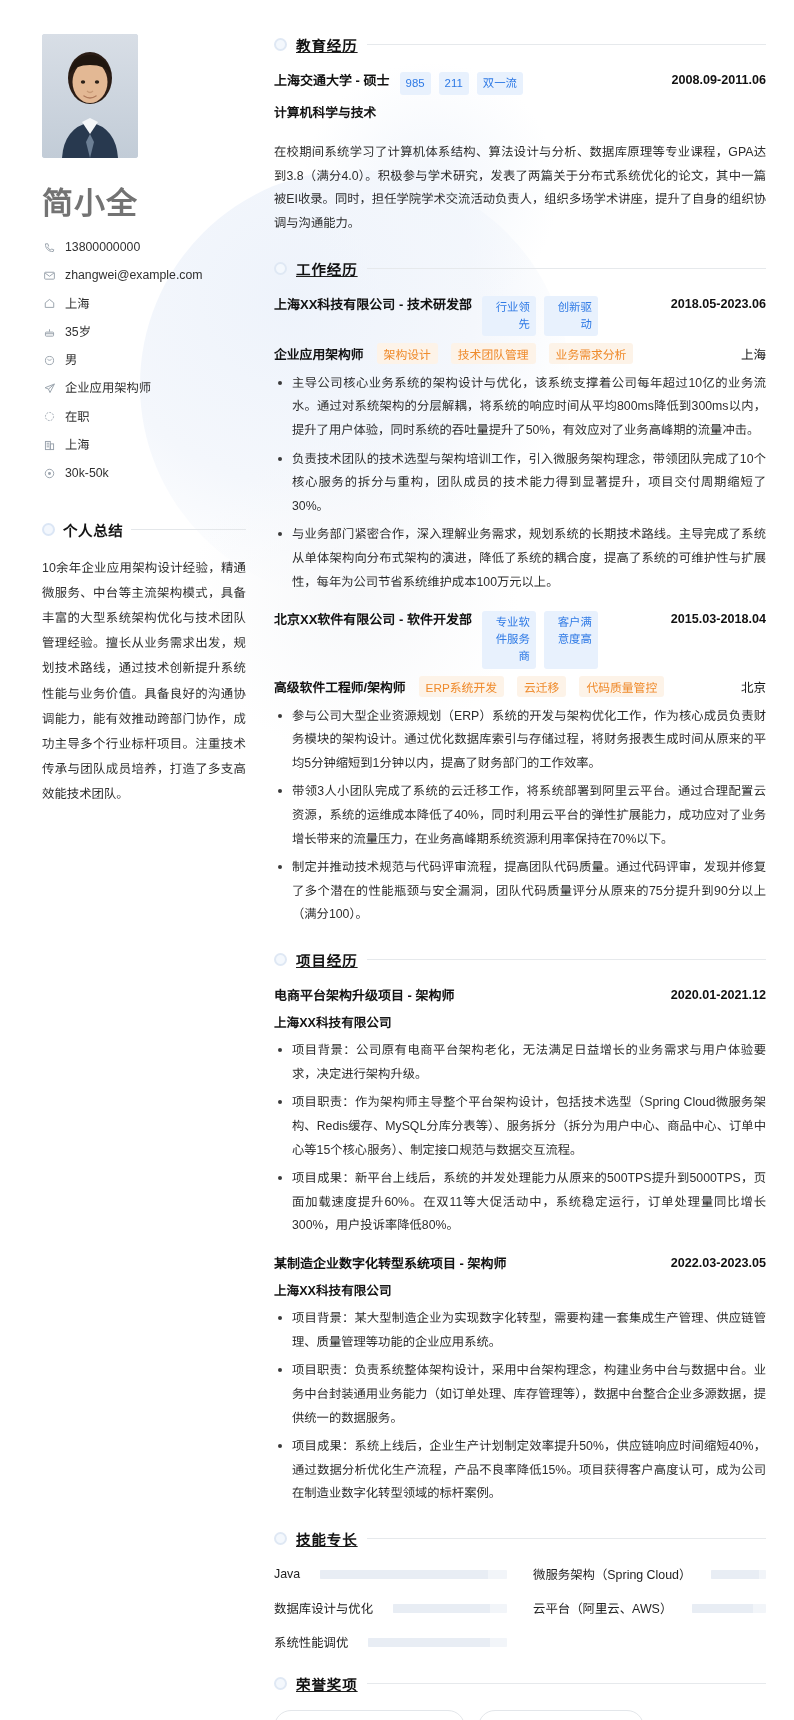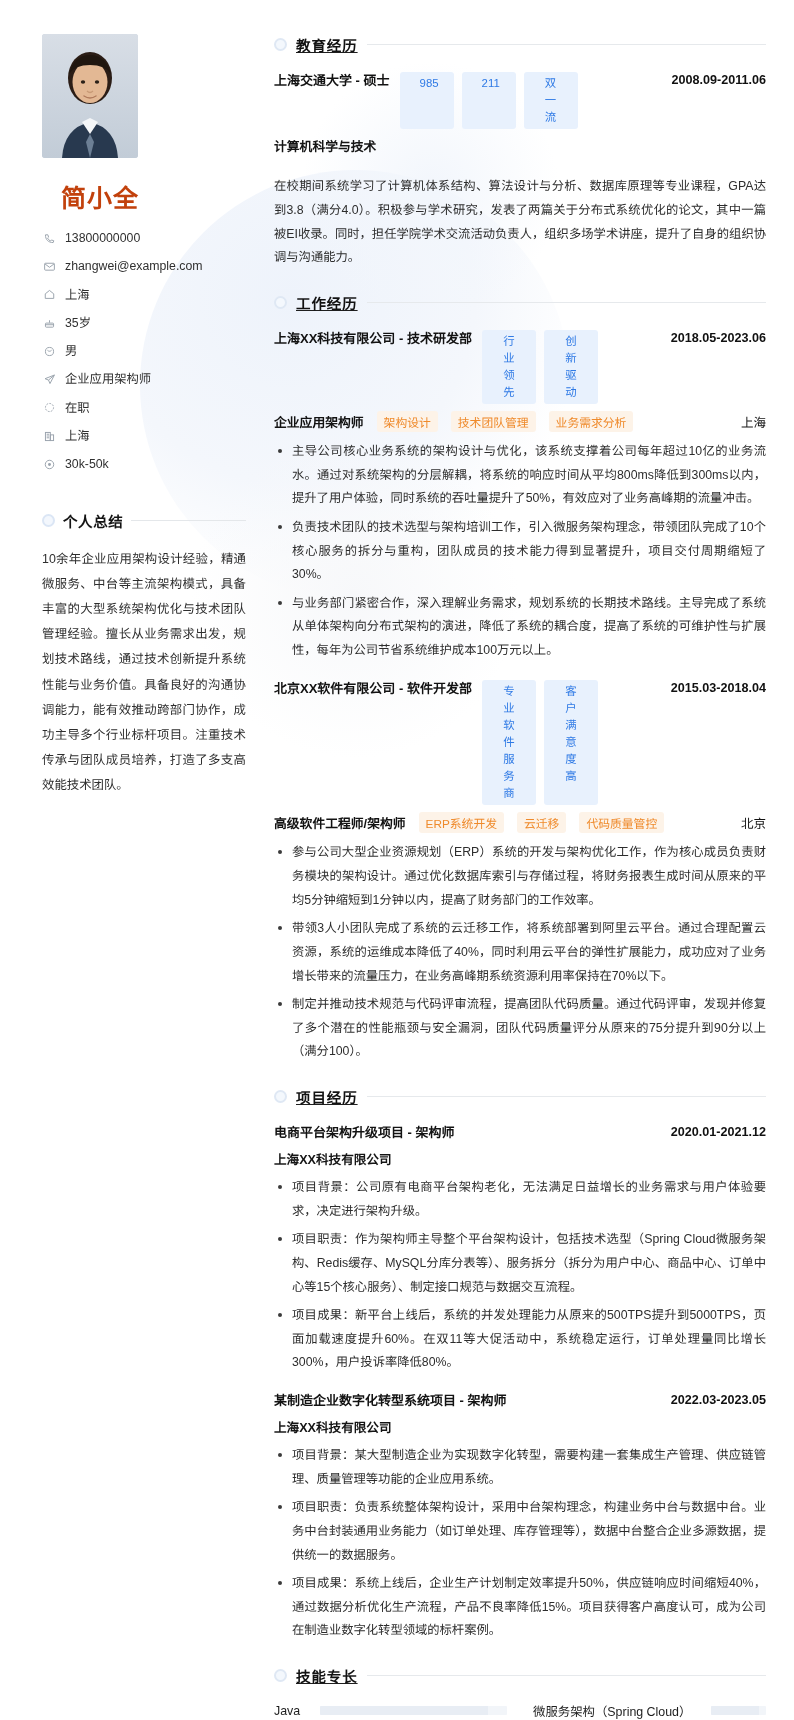--- a/index.html
+++ b/index.html
@@ -60,26 +60,25 @@
     height: 124px;
     border-radius: 3px;
     overflow: hidden;
     margin-bottom: 20px;
     background: #c9d2dc;
     position: relative;
   }
   .photo svg { display: block; width: 100%; height: 100%; }
 
   .cand-name {
-    font-size: 25px;
+    font-size: 31px;
     font-weight: bold;
     letter-spacing: 1px;
-    color: #c2410c;
+    color: #737373;
     margin-bottom: 17px;
-    margin-left: 19px;
   }
   .contact-list { list-style: none; }
   .contact-item {
     display: flex;
     align-items: center;
     gap: 9px;
     font-size: 12.3px;
     color: #303030;
     margin-bottom: 13.5px;
     line-height: 1.2;
@@ -181,24 +180,24 @@
     display: flex;
     gap: 8px;
     flex: 0 0 auto;
     padding-top: 1px;
   }
   .tag-blue {
     background: #e8f1fd;
     color: #2f7ae5;
     font-size: 11.4px;
     line-height: 1.5;
-    padding: 3px 20px;
+    padding: 3px 6px;
     border-radius: 3px;
     max-width: 54px;
-    text-align: center;
+    text-align: right;
   }
   .entry-date {
     margin-left: auto;
     font-size: 12.6px;
     font-weight: bold;
     color: #111;
     white-space: nowrap;
     padding-top: 2px;
   }
 

